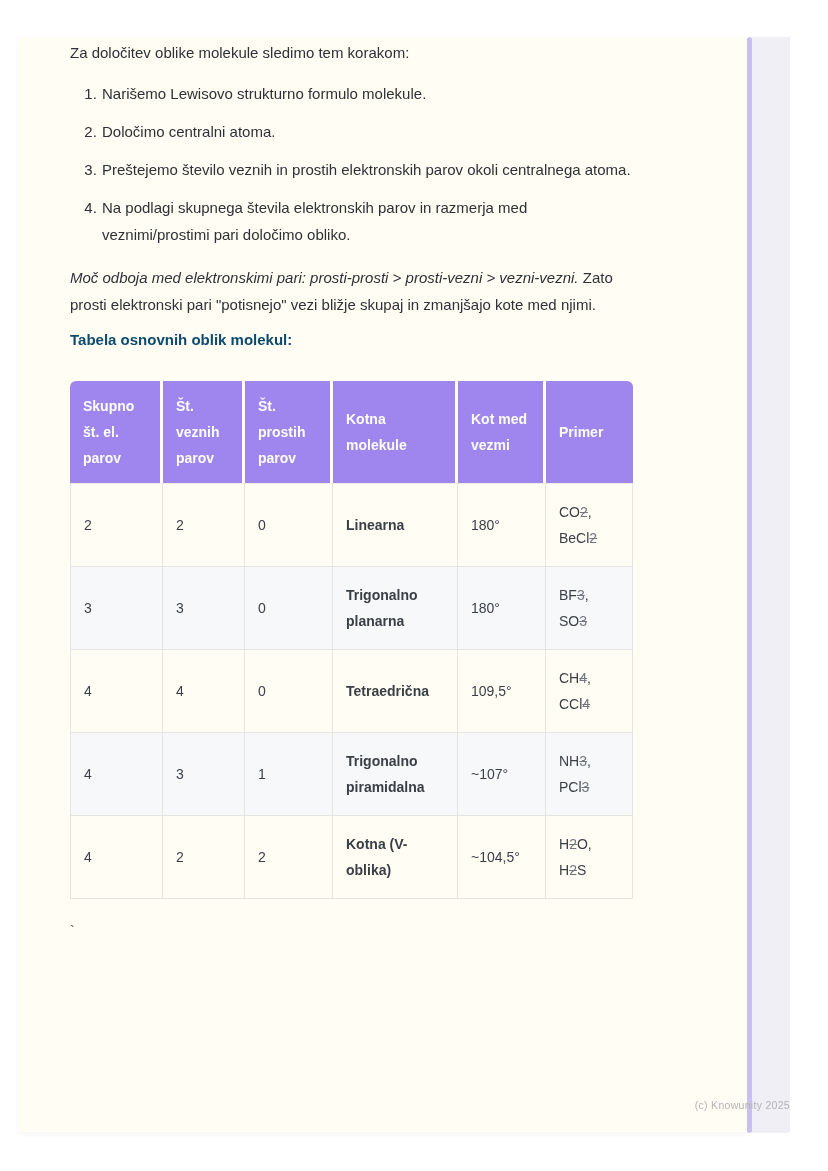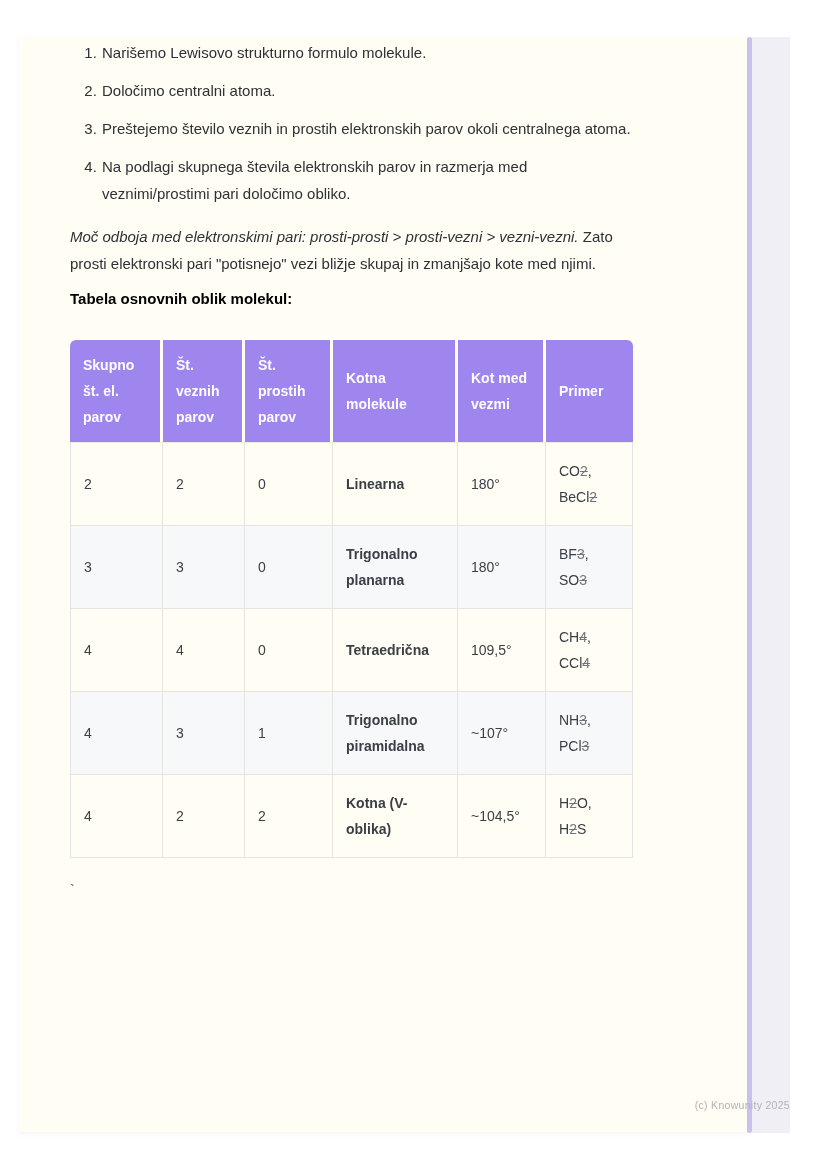--- a/index.html
+++ b/index.html
@@ -53,21 +53,21 @@
     margin: 16px 0 8px 0;
     font-size: 15px;
     line-height: 27px;
   }
   p.note em { font-style: italic; }
   p.table-label {
     margin: 0 0 28px 0;
     font-size: 15px;
     line-height: 27px;
     font-weight: 700;
-    color: #000000;
+    color: #0c4a6e;
   }
   table.shapes {
     border-collapse: separate;
     border-spacing: 0;
     table-layout: fixed;
     width: 563px;
     font-size: 14px;
   }
   table.shapes thead th {
     background: var(--table-header-bg, #9f86ee);
@@ -132,20 +132,21 @@
   }
 </style>
 </head>
 <body>
 
 <div>
 
   <div class="doc-card">
 
 
+    <p class="intro">Za določitev oblike molekule sledimo tem korakom:</p>
 
     <ol class="steps">
       <li>Narišemo Lewisovo strukturno formulo molekule.</li>
       <li>Določimo centralni atoma.</li>
       <li>Preštejemo število veznih in prostih elektronskih parov okoli centralnega atoma.</li>
       <li>Na podlagi skupnega števila elektronskih parov in razmerja med veznimi/prostimi pari določimo obliko.</li>
     </ol>
 
     <p class="note">
       <em>Moč odboja med elektronskimi pari: prosti-prosti &gt; prosti-vezni &gt; vezni-vezni.</em>

